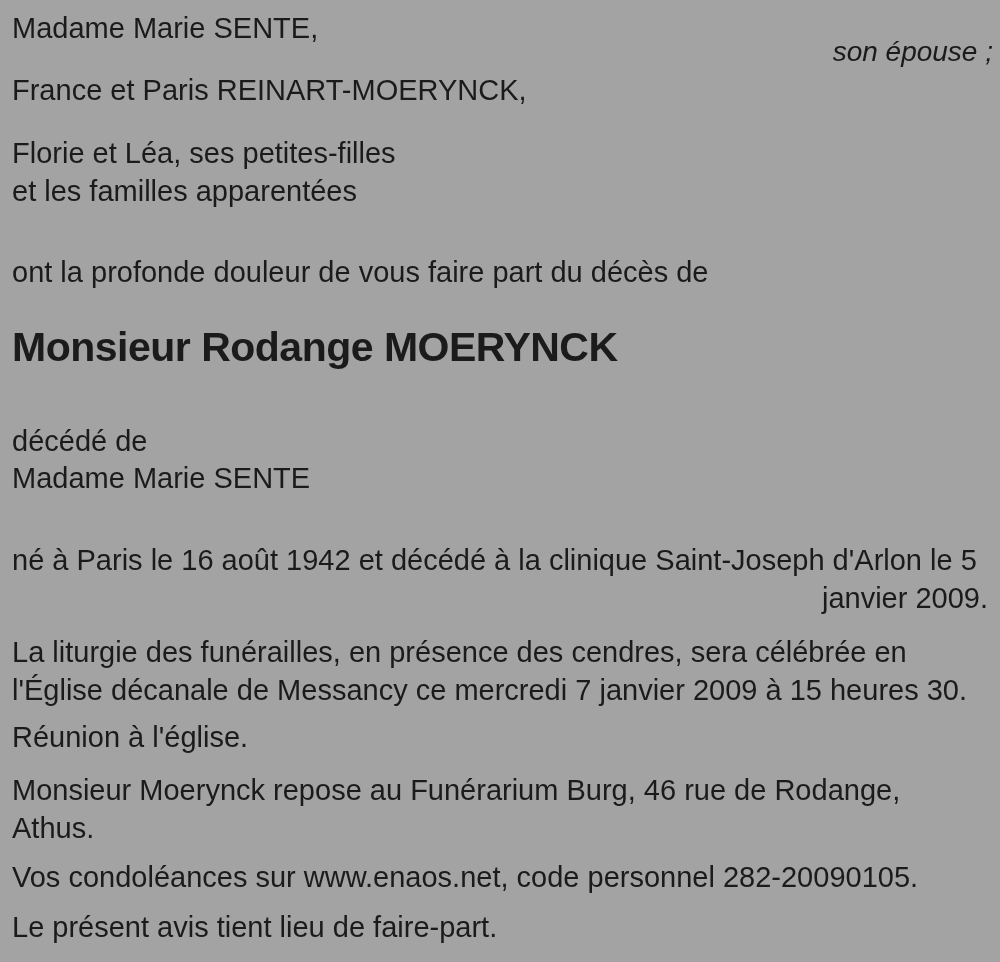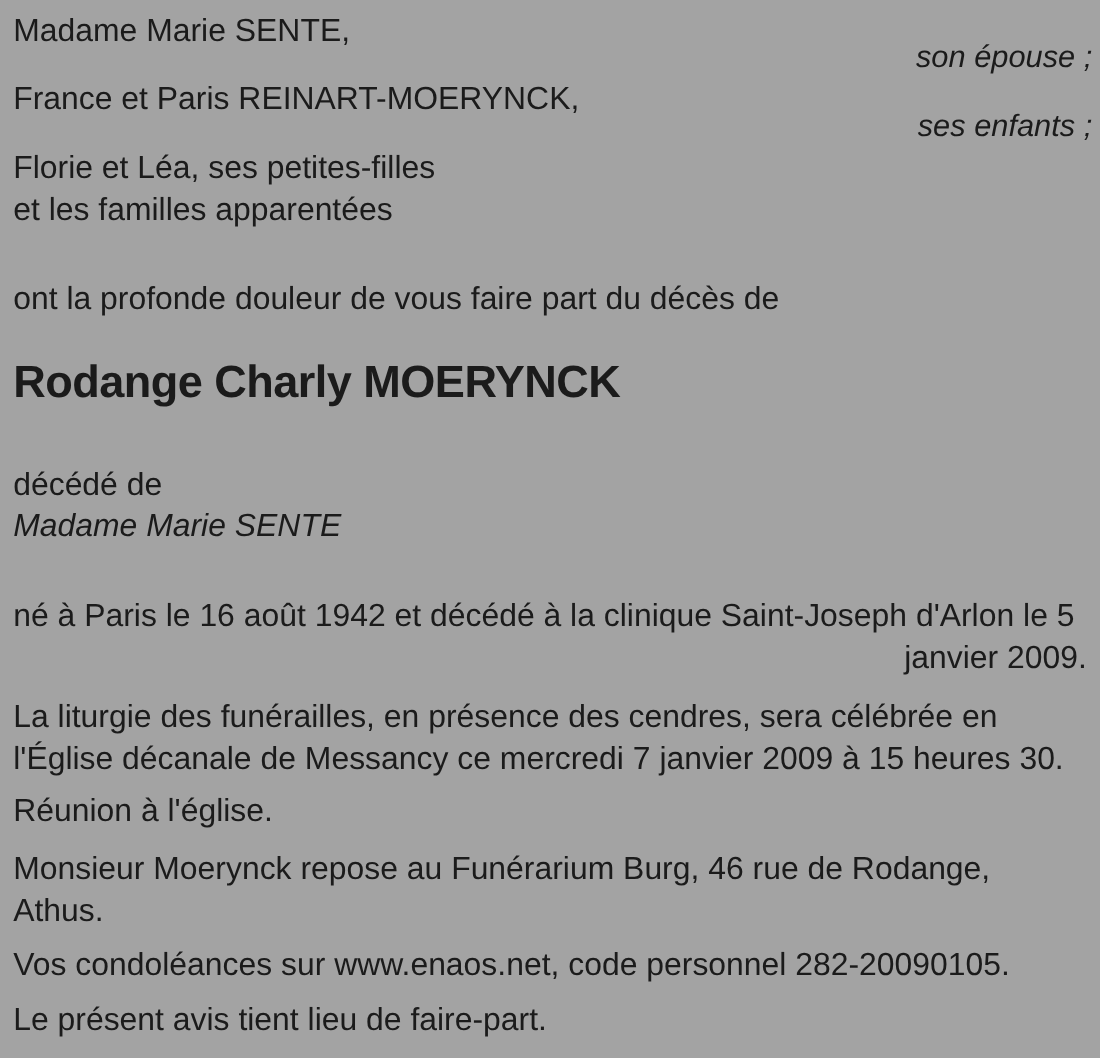--- a/index.html
+++ b/index.html
@@ -41,48 +41,47 @@
   
   .r1  { top: 10px; }
   .r2  { top: 34px; font-style: italic; }
   .r3  { top: 72px; }
   .r4  { top: 97px; }
   .r5  { top: 135px; }
   .r6  { top: 173px; }
   .r7  { top: 254px; }
   .r8  { top: 323px; }
   .r9  { top: 423px; }
-  .r10 { top: 460px; font-style: italic; }
+  .r10 { top: 460px; }
   .r11 { top: 542px; }
   .r12 { top: 580px; text-align: right; }
   .r13 { top: 634px; }
   .r14 { top: 672px; }
   .r15 { top: 719px; }
   .r16 { top: 772px; }
   .r17 { top: 810px; }
   .r18 { top: 859px; }
   .r19 { top: 909px; }
 </style>
 </head>
 <body>
 
 <div class="sheet">
 
   <div class="line r1">Madame Marie SENTE,</div>
   <div class="line relation r2">son épouse ;</div>
 
   <div class="line r3">France et Paris REINART-MOERYNCK,</div>
-  <div class="line relation r4">ses enfants ;</div>
 
   <div class="line r5">Florie et Léa, ses petites-filles</div>
   <div class="line r6">et les familles apparentées</div>
 
   <div class="line r7">ont la profonde douleur de vous faire part du décès de</div>
 
-  <div class="line heading r8">Rodange Charly MOERYNCK</div>
+  <div class="line heading r8">Monsieur Rodange MOERYNCK</div>
 
   <div class="line r9">décédé de</div>
   <div class="line r10">Madame Marie SENTE</div>
 
   <div class="line r11">né à Paris le 16 août 1942 et décédé à la clinique Saint-Joseph d'Arlon le 5</div>
   <div class="line r12">janvier 2009.</div>
 
   <div class="line r13">La liturgie des funérailles, en présence des cendres, sera célébrée en</div>
   <div class="line r14">l'Église décanale de Messancy ce mercredi 7 janvier 2009 à 15 heures 30.</div>
 

